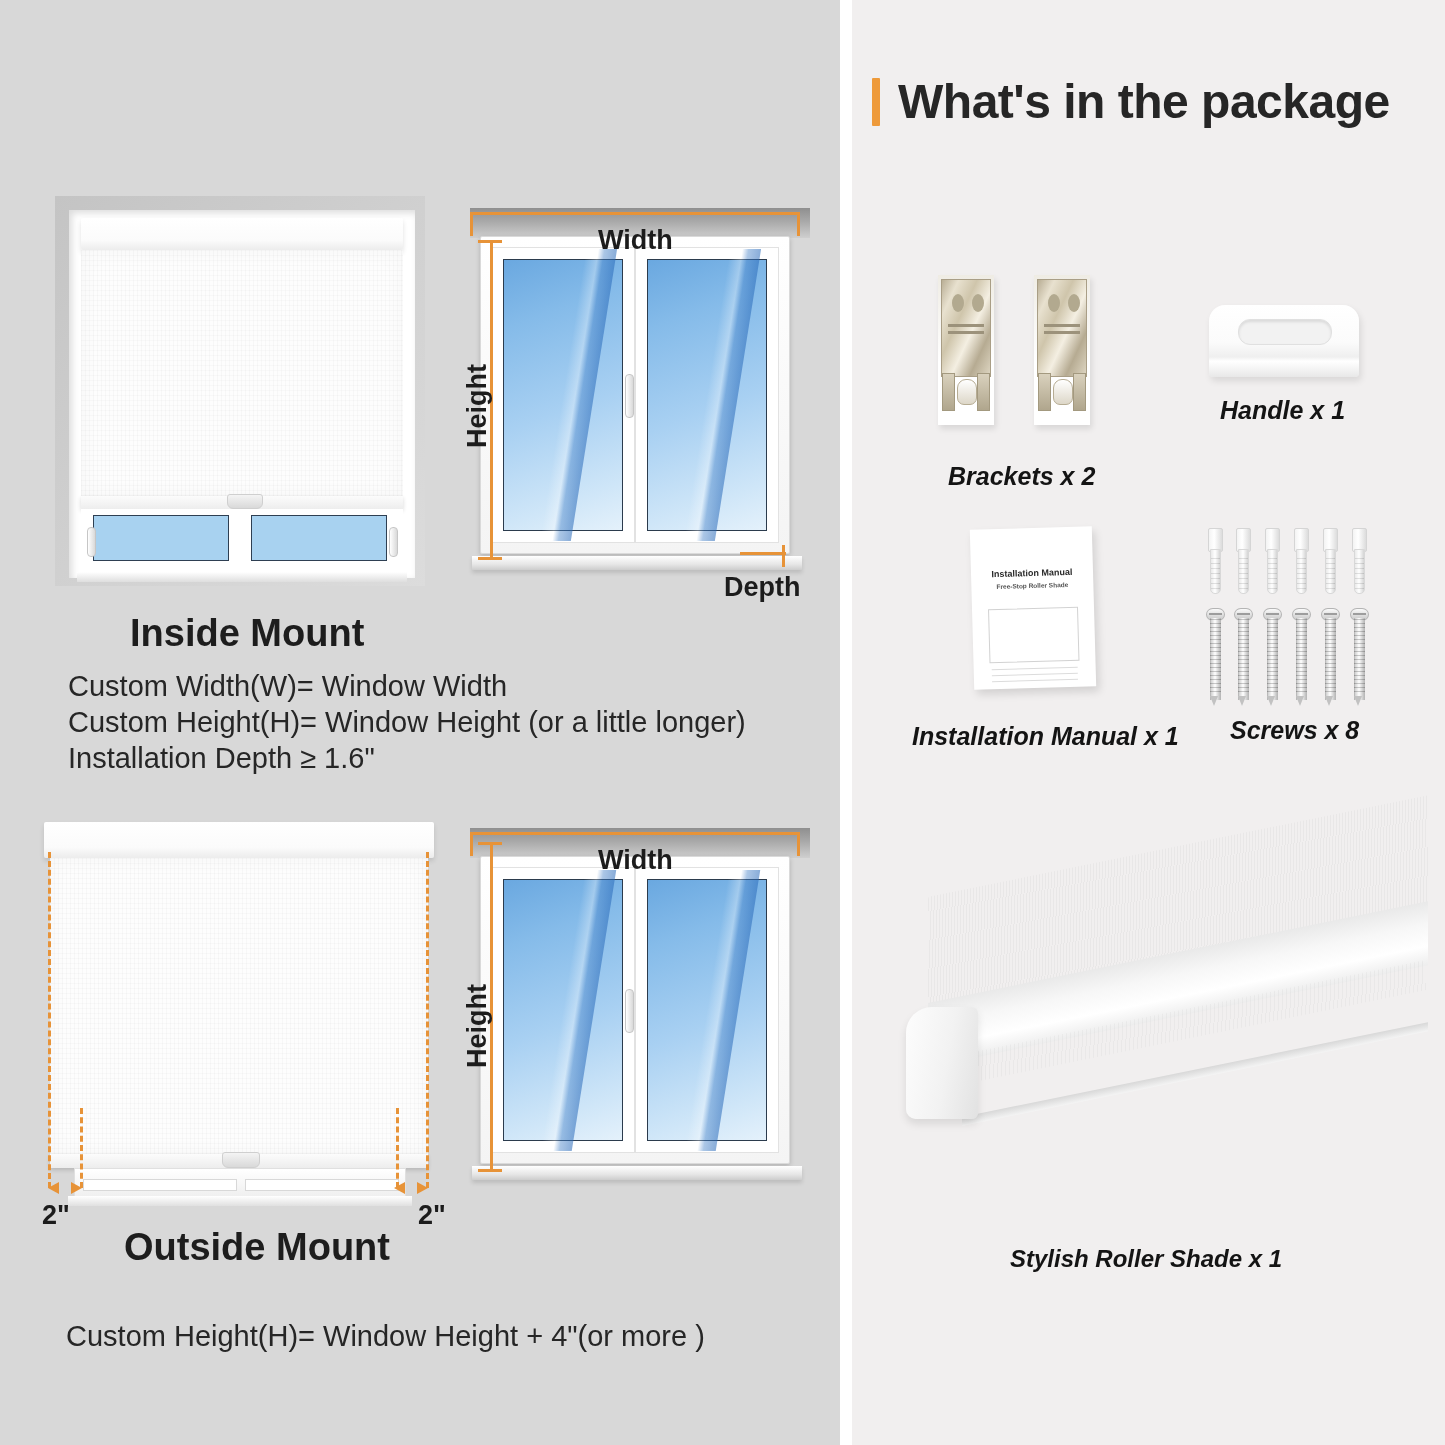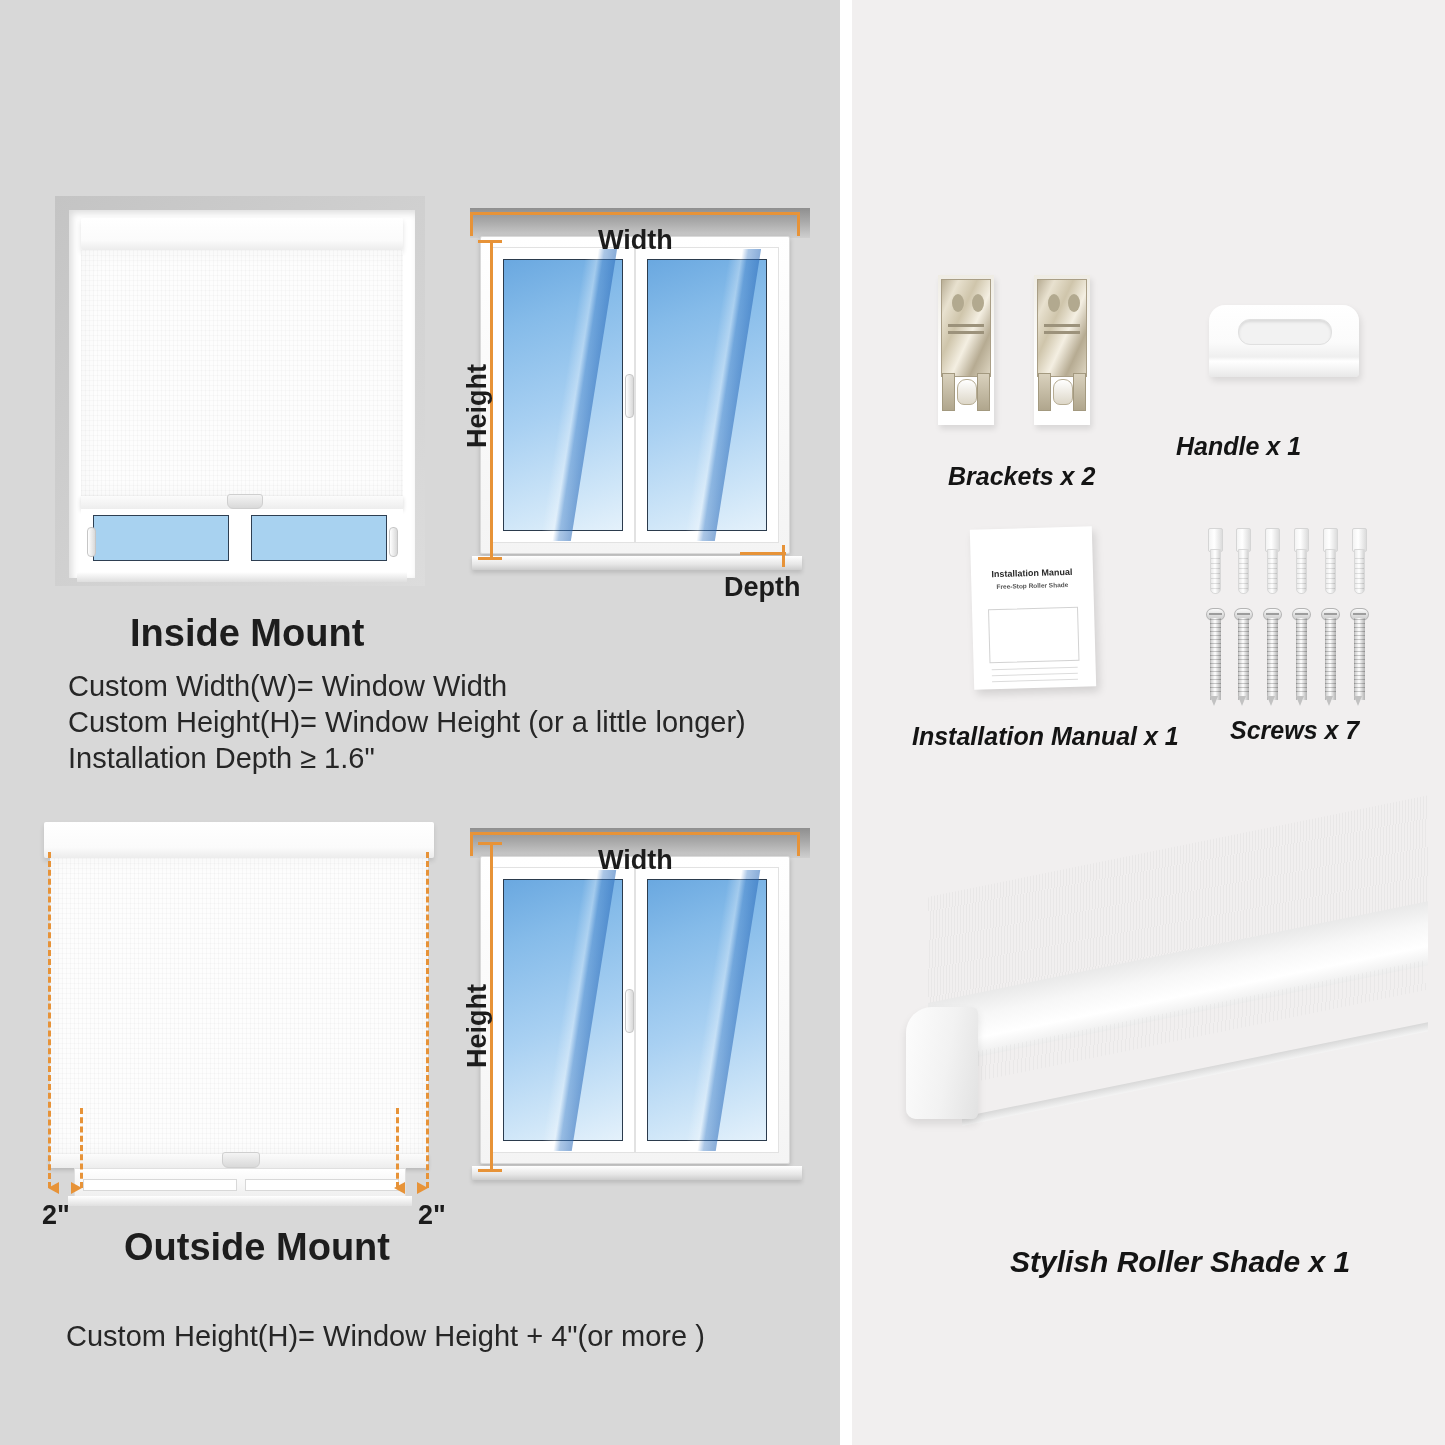--- a/index.html
+++ b/index.html
@@ -270,41 +270,45 @@
     <div class="dim-cap-h" style="left:26px;top:22px;width:24px;"></div>
     <div class="dim-cap-h" style="left:26px;top:349px;width:24px;"></div>
 
     <div class="dim-label" style="left:146px;top:25px;">Width</div>
     <div class="dim-label vert" style="left:10px;top:248px;">Height</div>
   </div>
 
   <div class="mount-title" style="left:124px;top:1226px;">Outside Mount</div>
   <div class="body-line" style="left:66px;top:1320px;">Custom Height(H)= Window Height + 4"(or more )</div>
 
+  <div class="heading" id="h-right">
+    <span class="accent-bar"></span>
+    <span class="heading-text">What's in the package</span>
+  </div>
 
   <div style="position:absolute;left:930px;top:275px;width:200px;height:160px;">
     <div class="bracket" style="left:8px;top:0;">
       <span class="metal"></span>
       <span class="tab" style="left:4px;"></span>
       <span class="tab" style="right:4px;"></span>
       <span class="hole"></span>
     </div>
     <div class="bracket" style="left:104px;top:0;">
       <span class="metal"></span>
       <span class="tab" style="left:4px;"></span>
       <span class="tab" style="right:4px;"></span>
       <span class="hole"></span>
     </div>
   </div>
   <div class="part-label" style="left:948px;top:462px;">Brackets x 2</div>
 
   <div class="handle-part" style="left:1209px;top:305px;">
     <span class="handle-slot"></span>
   </div>
-  <div class="part-label" style="left:1176px;top:396px;margin-top:36px;">Handle x 1</div>
+  <div class="part-label" style="left:1220px;top:396px;">Handle x 1</div>
 
   <div class="manual" style="left:972px;top:528px;">
     <div class="manual-title">Installation Manual</div>
     <div class="manual-sub">Free-Stop Roller Shade</div>
     <div class="manual-box"></div>
     <div class="manual-rule" style="top:140px;"></div>
     <div class="manual-rule" style="top:146px;"></div>
     <div class="manual-rule" style="top:152px;"></div>
   </div>
   <div class="part-label" style="left:912px;top:722px;">Installation Manual x 1</div>
@@ -359,24 +363,24 @@
       <span class="screw-head"></span>
         <span class="screw-shaft"></span>
         <span class="screw-tip"></span>
       </div>
     <div class="screw" style="left:143px;top:80px;">
       <span class="screw-head"></span>
         <span class="screw-shaft"></span>
         <span class="screw-tip"></span>
       </div>
   </div>
-  <div class="part-label" style="left:1230px;top:716px;">Screws  x 7</div>
+  <div class="part-label" style="left:1230px;top:716px;">Screws  x 8</div>
 
   <div class="prod">
     <div class="prod-top"></div>
     <div class="prod-face"></div>
     <div class="prod-lip"></div>
     <div class="prod-bar"></div>
     <div class="prod-cap"></div>
   </div>
-  <div class="part-label" style="left:1010px;top:1245px;font-size:30px;">Stylish Roller Shade x 1</div>
+  <div class="part-label" style="left:1010px;top:1245px;font-size:24px;">Stylish Roller Shade x 1</div>
 
 </div>
 
 </body></html>

